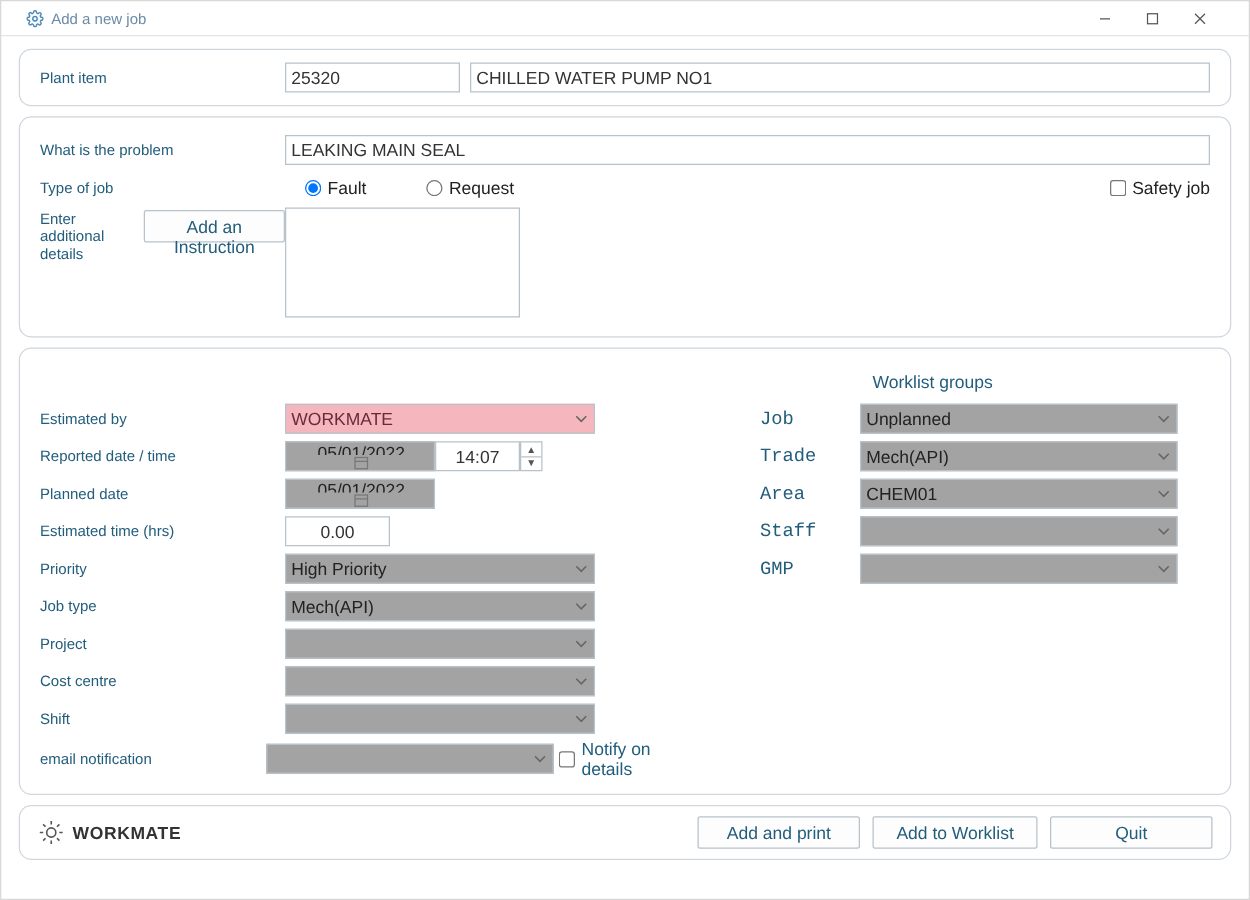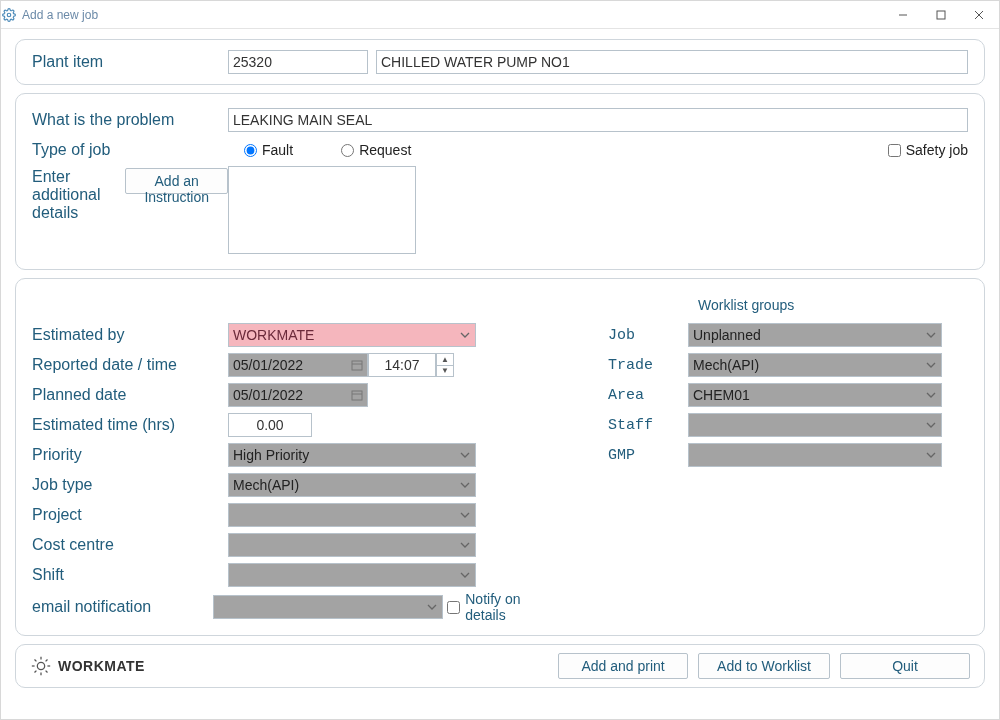--- a/index.html
+++ b/index.html
@@ -16,37 +16,37 @@
     width: 1000px;
     height: 720px;
     border: 1px solid #d8d8d8;
     display: flex;
     flex-direction: column;
   }
   .titlebar {
     height: 28px;
     display: flex;
     align-items: center;
-    padding: 0 1px;
+    padding: 0 20px;
     border-bottom: 1px solid #e4e4e4;
     font-size: 12px;
     color: #6b8aa8;
   }
   .titlebar .gear { margin-right: 6px; display: inline-flex; }
   .titlebar .spacer { flex: 1; }
   .winbtn { width: 38px; height: 24px; display: flex; align-items: center; justify-content: center; color: #666; }
   .content { padding: 10px 14px 2px 14px; flex: 1; display: flex; flex-direction: column; gap: 8px; color: #225d7c; }
   .panel {
     border: 1px solid #cfd6dc;
     border-radius: 10px;
     padding: 10px 16px;
   }
   .panel.tight { padding: 6px 16px; }
   .row { display: flex; align-items: center; min-height: 28px; margin: 2px 0; }
-  .label-col { width: 196px; color: #225d7c; font-size: 16px; }
+  .label-col { width: 196px; color: #225d7c; font-size: 12px; }
   .field-col { flex: 1; display: flex; align-items: center; gap: 8px; }
   input[type=text], textarea, .textbox, .combo {
     font-family: inherit;
     font-size: 14px;
     color: #333;
     border: 1px solid #b7c2cb;
     background: #fff;
     height: 24px;
     padding: 1px 4px;
   }
@@ -77,21 +77,21 @@
     cursor: pointer;
     font-family: inherit;
     font-size: 14px;
   }
   .combo {
     display: inline-flex; align-items: center; justify-content: space-between;
     padding: 0 2px 0 4px; cursor: pointer; background: #a3a3a3;
   }
   .combo .cv { flex: 1; color: #222; white-space: nowrap; overflow: hidden; }
   .combo .dd { width: 16px; display: flex; align-items: center; justify-content: center; color: #666; }
-  .combo.sm { width: 140px; }
+  .combo.sm { width: 120px; flex-direction: column; }
   .combo.wd { width: 248px; }
   .combo.rc { width: 254px; }
   .reported-by { background: #f5b6bd; }
   .reported-by .cv { color: #6b2a3a; font-weight: 500; }
   .spinner { display:inline-flex; flex-direction: column; border:1px solid #b7c2cb; height:24px; width:18px; }
   .spinner div { flex:1; display:flex; align-items:center; justify-content:center; font-size:8px; color:#555; cursor:pointer; }
   .spinner div:first-child { border-bottom:1px solid #b7c2cb; }
   .two-col { display:flex; gap: 32px; }
   .col { flex: 1; }
   .rcol-label { width: 80px; color:#225d7c; font-size:15px;font-family:Liberation Mono, monospace; }

